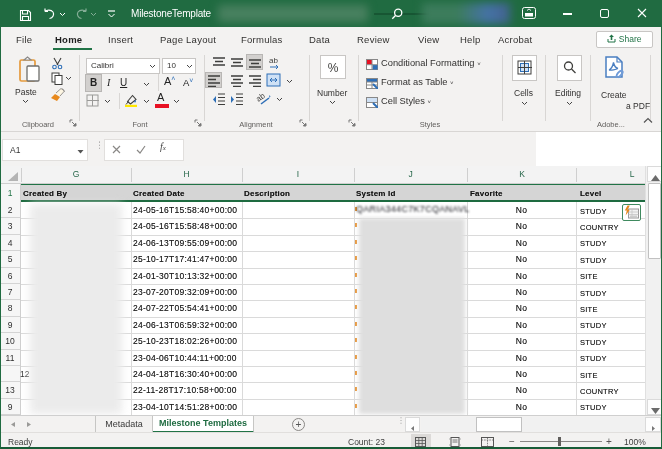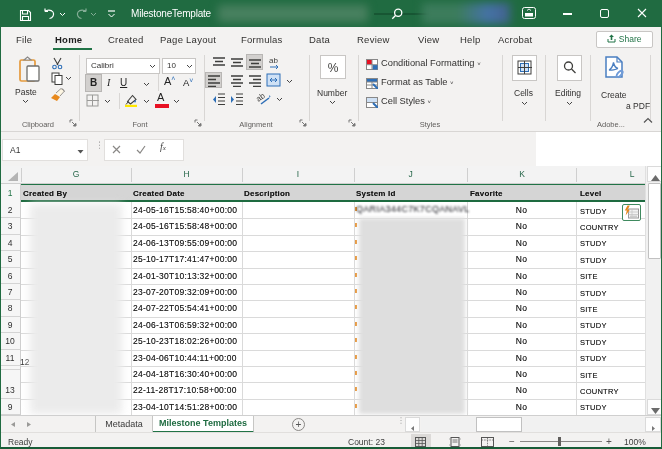--- a/index.html
+++ b/index.html
@@ -92,21 +92,21 @@
         <rect x="0.5" y="0.5" width="8" height="8" rx="1.5" fill="none" stroke="#fff" stroke-width="1"></rect>
       </svg>
     <svg class="abs" style="left:637px;top:8px" width="10" height="10" viewBox="0 0 10 10">
         <path d="M1 1l8 8M9 1l-8 8" stroke="#fff" stroke-width="1.1"></path>
       </svg>
   </div>
 
   <div class="tabrow1">
     <div class="rtab" style="left:16px;">File</div>
     <div class="rtab" style="left:55px;font-weight:bold;color:#1e1e1e;">Home</div>
-    <div class="rtab" style="left:108px;">Created</div>
+    <div class="rtab" style="left:108px;">Insert</div>
     <div class="rtab" style="left:160px;">Page Layout</div>
     <div class="rtab" style="left:241px;">Formulas</div>
     <div class="rtab" style="left:309px;">Data</div>
     <div class="rtab" style="left:357px;">Review</div>
     <div class="rtab" style="left:418px;">View</div>
     <div class="rtab" style="left:460px;">Help</div>
     <div class="rtab" style="left:498px;">Acrobat</div>
     <div class="abs" style="left:53px;top:21px;width:39px;height:2px;background:#217346;"></div>
     <div class="share"><svg width="9" height="9" viewBox="0 0 9 9" style="vertical-align:-1px">
           <path d="M4.5 0.5l2.5 2.5h-1.7v3h-1.6v-3H2z" fill="#217346"></path>
@@ -436,21 +436,21 @@
       <div class="cell" style="left:133px;top:170.2px;">25-10-23T18:02:26+00:00</div>
       <div class="cell" style="left:467px;top:170.2px;width:109px;text-align:center;">No</div>
       <div class="cell" style="left:580px;top:171.7px;font-size:7.5px;letter-spacing:0.25px;">STUDY</div>
       <div class="abs" style="left:355px;top:172.2px;width:1.5px;height:4px;background:#e8993f;"></div>
       <div class="rn" style="top:183.6px;height:16.4px;line-height:16.4px;">11</div>
       <div class="gl-h" style="top:200.0px;"></div>
       <div class="cell" style="left:133px;top:186.6px;">23-04-06T10:44:11+00:00</div>
       <div class="cell" style="left:467px;top:186.6px;width:109px;text-align:center;">No</div>
       <div class="cell" style="left:580px;top:188.1px;font-size:7.5px;letter-spacing:0.25px;">STUDY</div>
       <div class="abs" style="left:355px;top:188.6px;width:1.5px;height:4px;background:#e8993f;"></div>
-      <div class="rn" style="top:188px;height:16.4px;line-height:16.4px;padding-left:20px;">12</div>
+      <div class="rn" style="top:200.0px;height:16.4px;line-height:16.4px;padding-left:20px;">12</div>
       <div class="gl-h" style="top:216.4px;"></div>
       <div class="cell" style="left:133px;top:203.0px;">24-04-18T16:30:40+00:00</div>
       <div class="cell" style="left:467px;top:203.0px;width:109px;text-align:center;">No</div>
       <div class="cell" style="left:580px;top:204.5px;font-size:7.5px;letter-spacing:0.25px;">SITE</div>
       <div class="abs" style="left:355px;top:205.0px;width:1.5px;height:4px;background:#e8993f;"></div>
       <div class="rn" style="top:216.4px;height:16.4px;line-height:16.4px;">13</div>
       <div class="gl-h" style="top:232.8px;"></div>
       <div class="cell" style="left:133px;top:219.4px;">22-11-28T17:10:58+00:00</div>
       <div class="cell" style="left:467px;top:219.4px;width:109px;text-align:center;">No</div>
       <div class="cell" style="left:580px;top:220.9px;font-size:7.5px;letter-spacing:0.25px;">COUNTRY</div>

